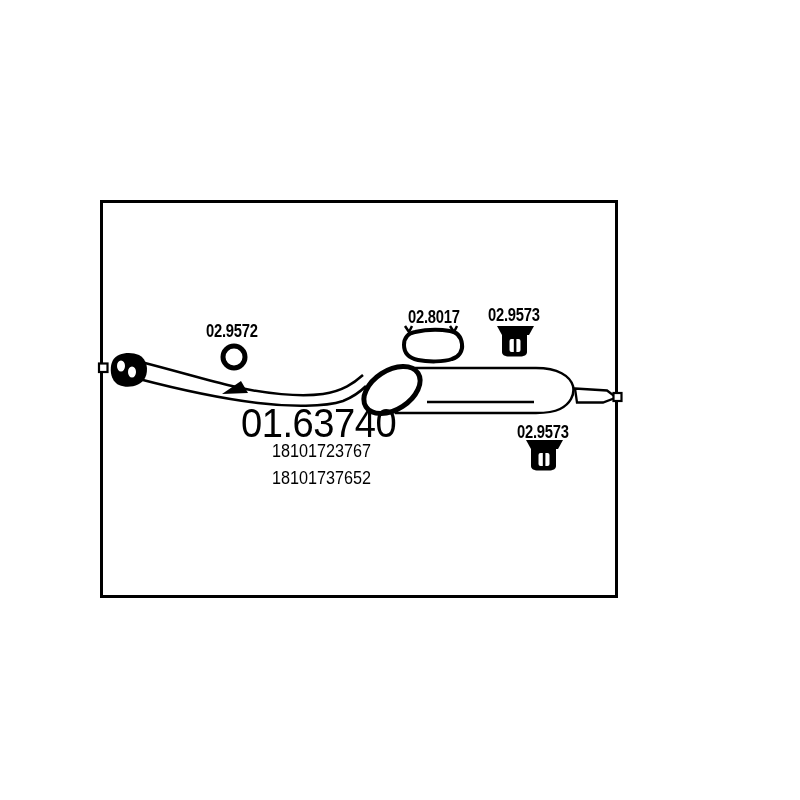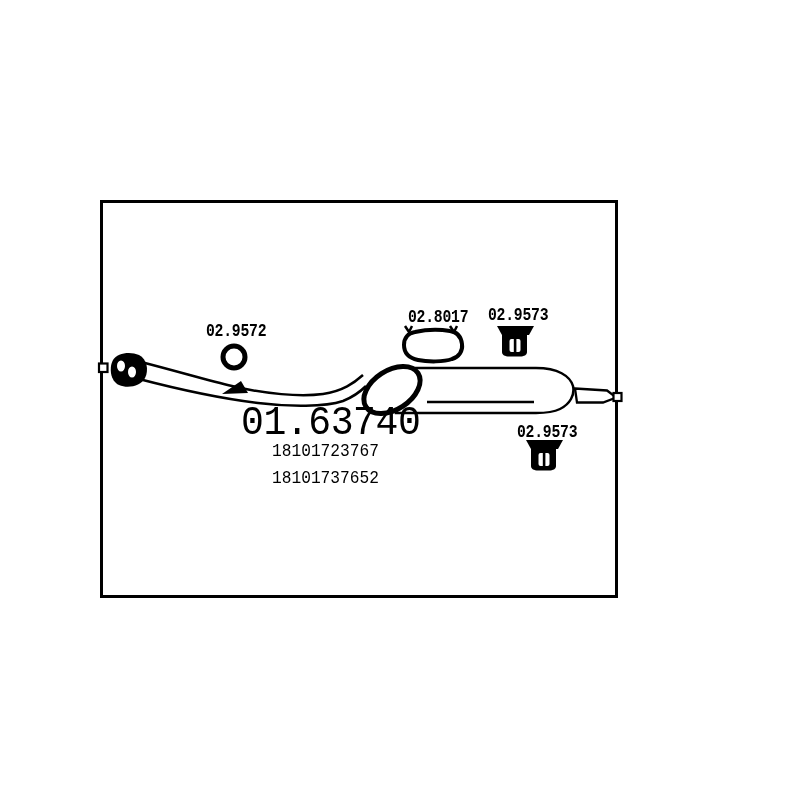--- a/index.html
+++ b/index.html
@@ -1,20 +1,20 @@
 <!DOCTYPE html>
 <html><head>
 <meta charset="utf-8">
 <style>
   html,body{margin:0;padding:0;background:#ffffff;}
   .canvas{
     position:relative;
     width:800px;height:800px;
     background:#ffffff;
-    font-family:Liberation Mono, monospace;
+    font-family:Liberation Sans, sans-serif;
     color:#000;
     overflow:hidden;
   }
   .frame{
     position:absolute;
     left:100px;top:200px;
     width:518px;height:398px;
     box-sizing:border-box;
     border:3px solid #000;
     background:transparent;

